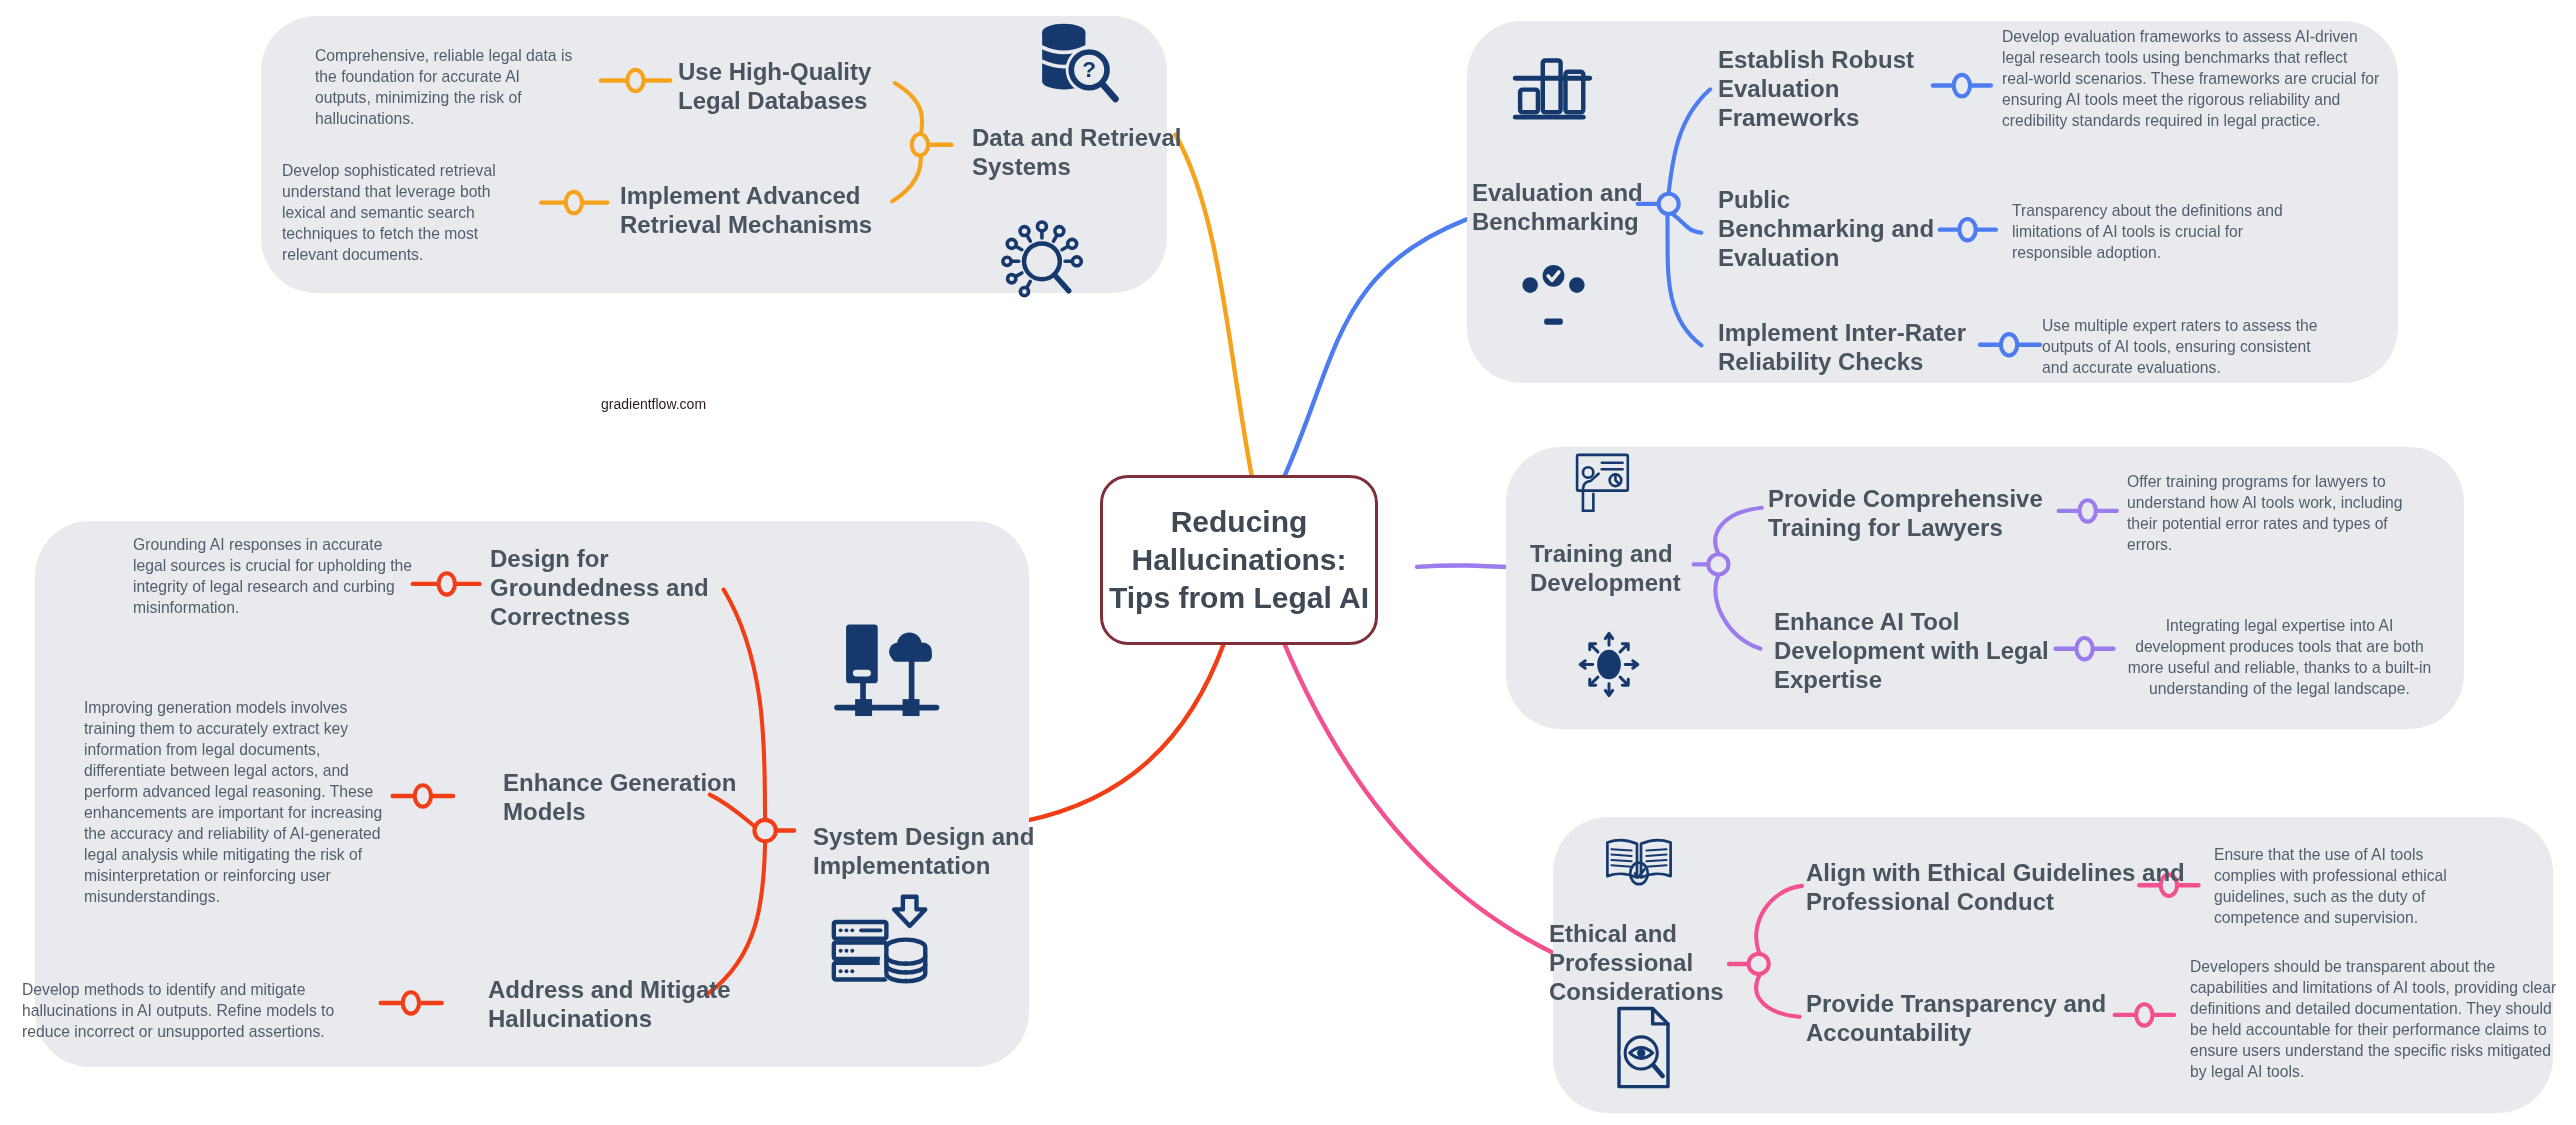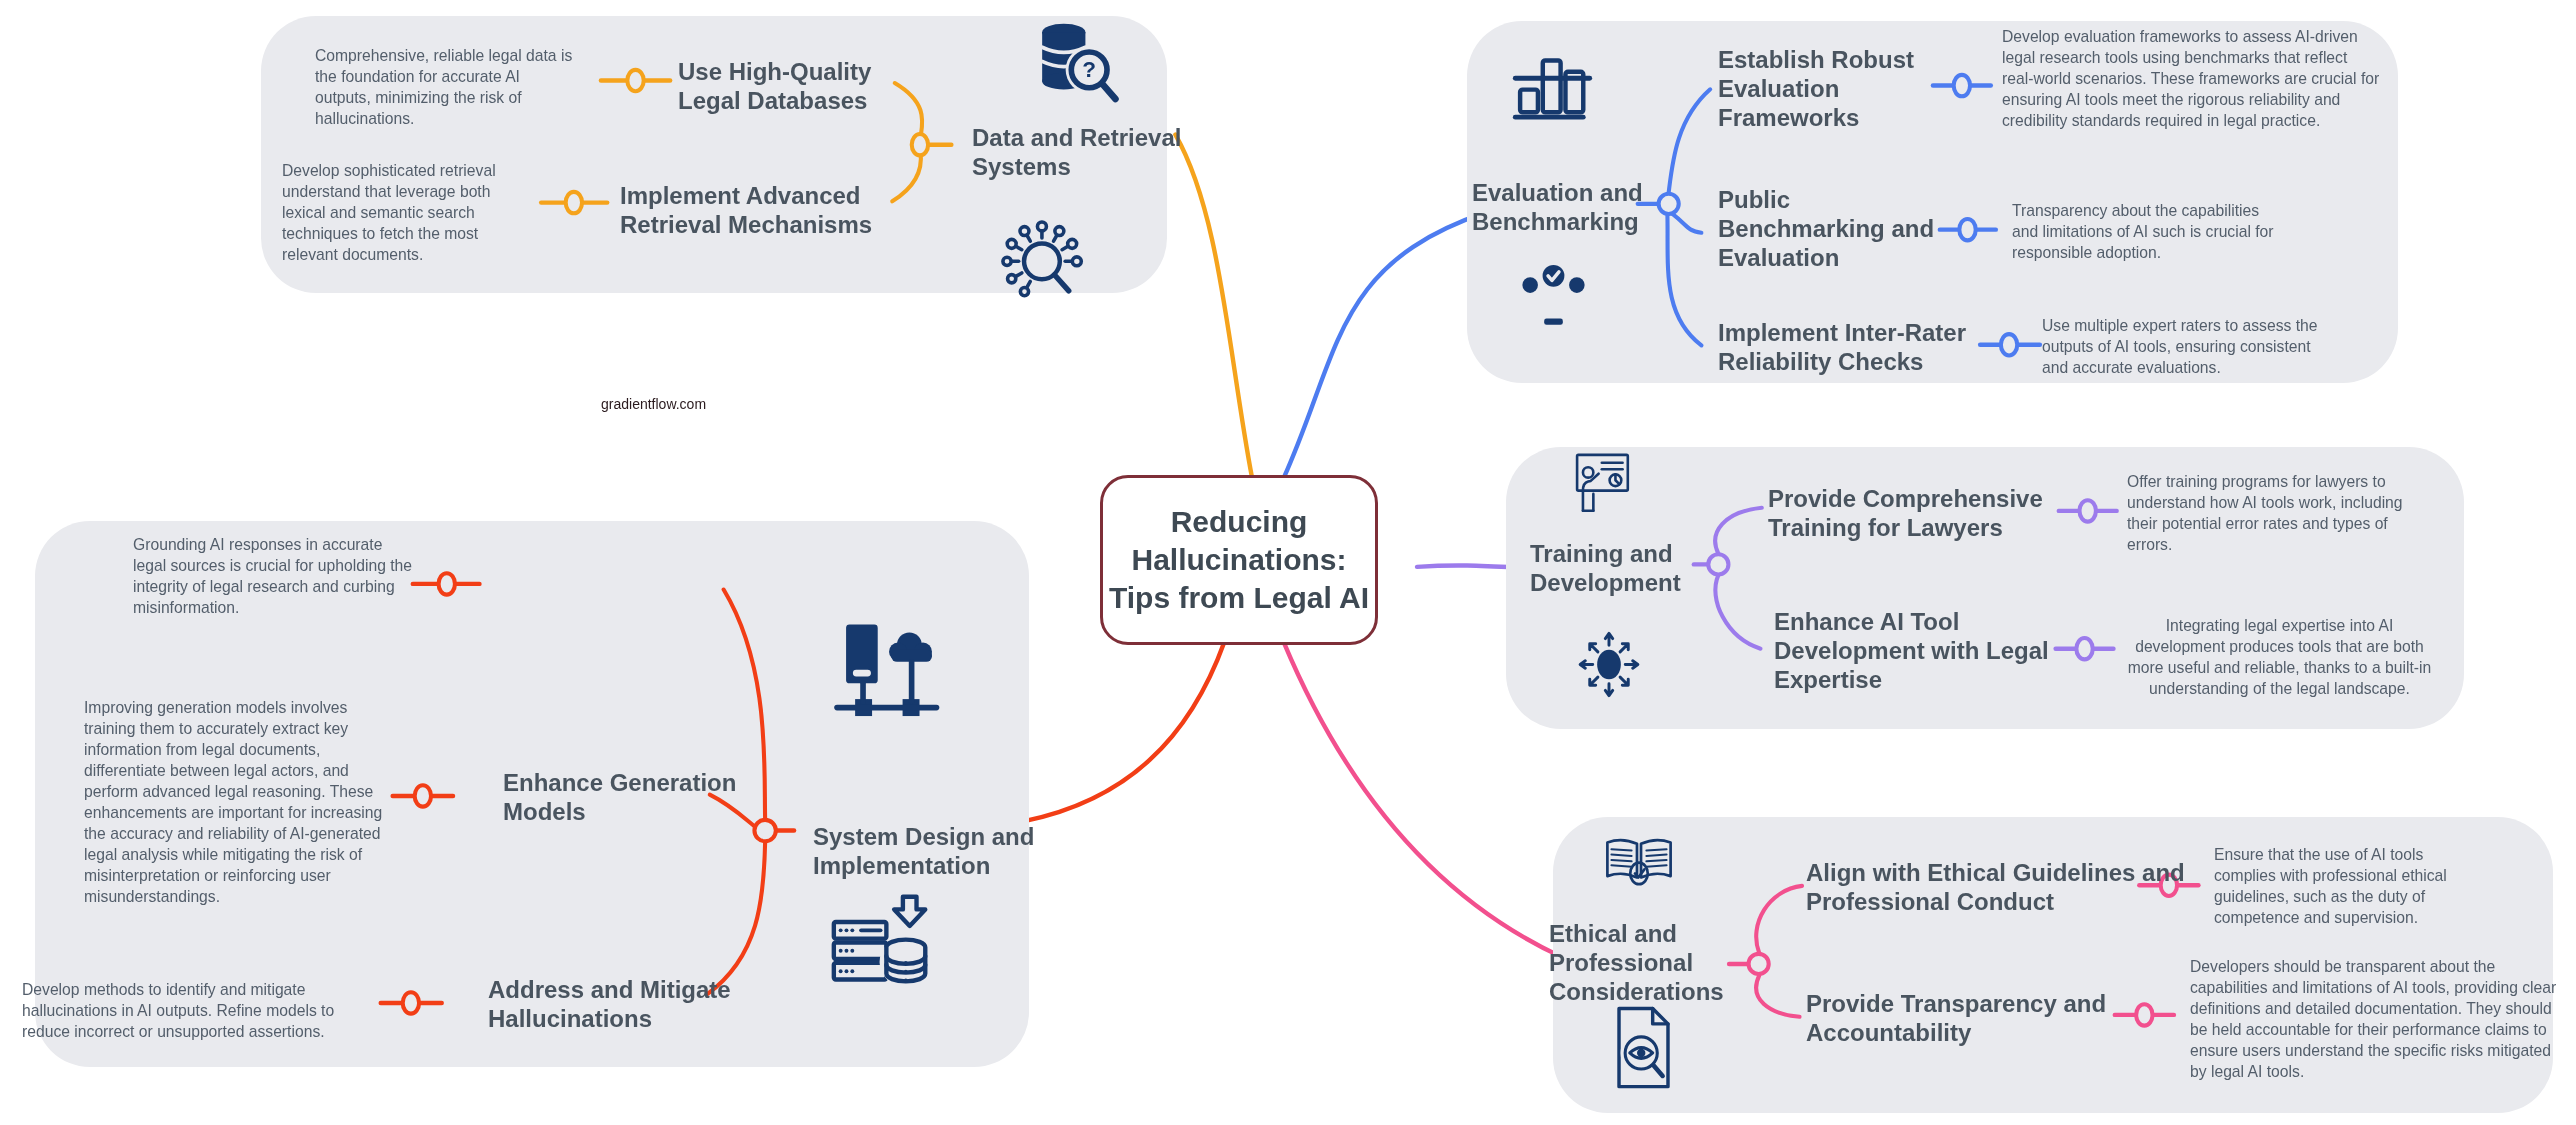--- a/index.html
+++ b/index.html
@@ -164,21 +164,21 @@
       </g>
       <circle cx="46" cy="54" r="20" class="ic" stroke-width="5"></circle>
       <line x1="60" y1="69" x2="76" y2="87" class="ic" stroke-width="6"></line>
     </svg>
   </span>
 
   <div class="txt branch-label" style="left:1472px;top:178px;width:189px;">Evaluation and Benchmarking</div>
   <div class="txt subtopic" style="left:1718px;top:45px;width:214px;">Establish Robust Evaluation Frameworks</div>
   <div class="txt desc" style="left:2002px;top:26.4px;width:378px;">Develop evaluation frameworks to assess AI-driven legal research tools using benchmarks that reflect real-world scenarios. These frameworks are crucial for ensuring AI tools meet the rigorous reliability and credibility standards required in legal practice.</div>
   <div class="txt subtopic" style="left:1718px;top:185px;width:233px;">Public Benchmarking and Evaluation</div>
-  <div class="txt desc" style="left:2012px;top:200px;width:271px;">Transparency about the capabilities and limitations of AI such is crucial for responsible adoption.</div>
+  <div class="txt desc" style="left:2012px;top:200px;width:271px;">Transparency about the definitions and limitations of AI tools is crucial for responsible adoption.</div>
   <div class="txt subtopic" style="left:1718px;top:318px;width:283px;">Implement Inter-Rater Reliability Checks</div>
   <div class="txt desc" style="left:2042px;top:315px;width:277px;">Use multiple expert raters to assess the outputs of AI tools, ensuring consistent and accurate evaluations.</div>
 
   <span class="icon" style="left:1512px;top:54px;">
     <svg width="81" height="68" viewBox="0 0 100 84">
       <g class="ic" stroke-width="5.5">
         <rect x="10" y="44" width="22" height="28" rx="3"></rect>
         <rect x="38" y="8" width="22" height="64" rx="3"></rect>
         <rect x="66" y="22" width="22" height="50" rx="3"></rect>
         <line x1="4" y1="30" x2="96" y2="30" stroke-width="6"></line>
@@ -231,20 +231,21 @@
         <path d="M28 54 H12 M18 49 L11 54 L18 59"></path>
         <path d="M65 37 L75 27 M68 26 H76 V34"></path>
         <path d="M35 37 L25 27 M32 26 H24 V34"></path>
         <path d="M65 71 L75 81 M68 82 H76 V74"></path>
         <path d="M35 71 L25 81 M32 82 H24 V74"></path>
       </g>
     </svg>
   </span>
 
   <div class="txt desc" style="left:133px;top:534px;width:283px;">Grounding AI responses in accurate legal sources is crucial for upholding the integrity of legal research and curbing misinformation.</div>
+  <div class="txt subtopic" style="left:490px;top:544px;width:239px;">Design for Groundedness and Correctness</div>
   <div class="txt desc" style="left:84px;top:697px;width:308px;">Improving generation models involves training them to accurately extract key information from legal documents, differentiate between legal actors, and perform advanced legal reasoning. These enhancements are important for increasing the accuracy and reliability of AI-generated legal analysis while mitigating the risk of misinterpretation or reinforcing user misunderstandings.</div>
   <div class="txt subtopic" style="left:503px;top:768px;width:245px;">Enhance Generation Models</div>
   <div class="txt desc" style="left:22px;top:979px;width:352px;">Develop methods to identify and mitigate hallucinations in AI outputs. Refine models to reduce incorrect or unsupported assertions.</div>
   <div class="txt subtopic" style="left:488px;top:975px;width:271px;">Address and Mitigate Hallucinations</div>
   <div class="txt branch-label" style="left:813px;top:822px;width:227px;">System Design and Implementation</div>
 
   <span class="icon" style="left:828px;top:620px;">
     <svg width="113" height="113" viewBox="0 0 100 100">
       <g class="icf">
         <rect x="16" y="4" width="28" height="52" rx="3"></rect>

